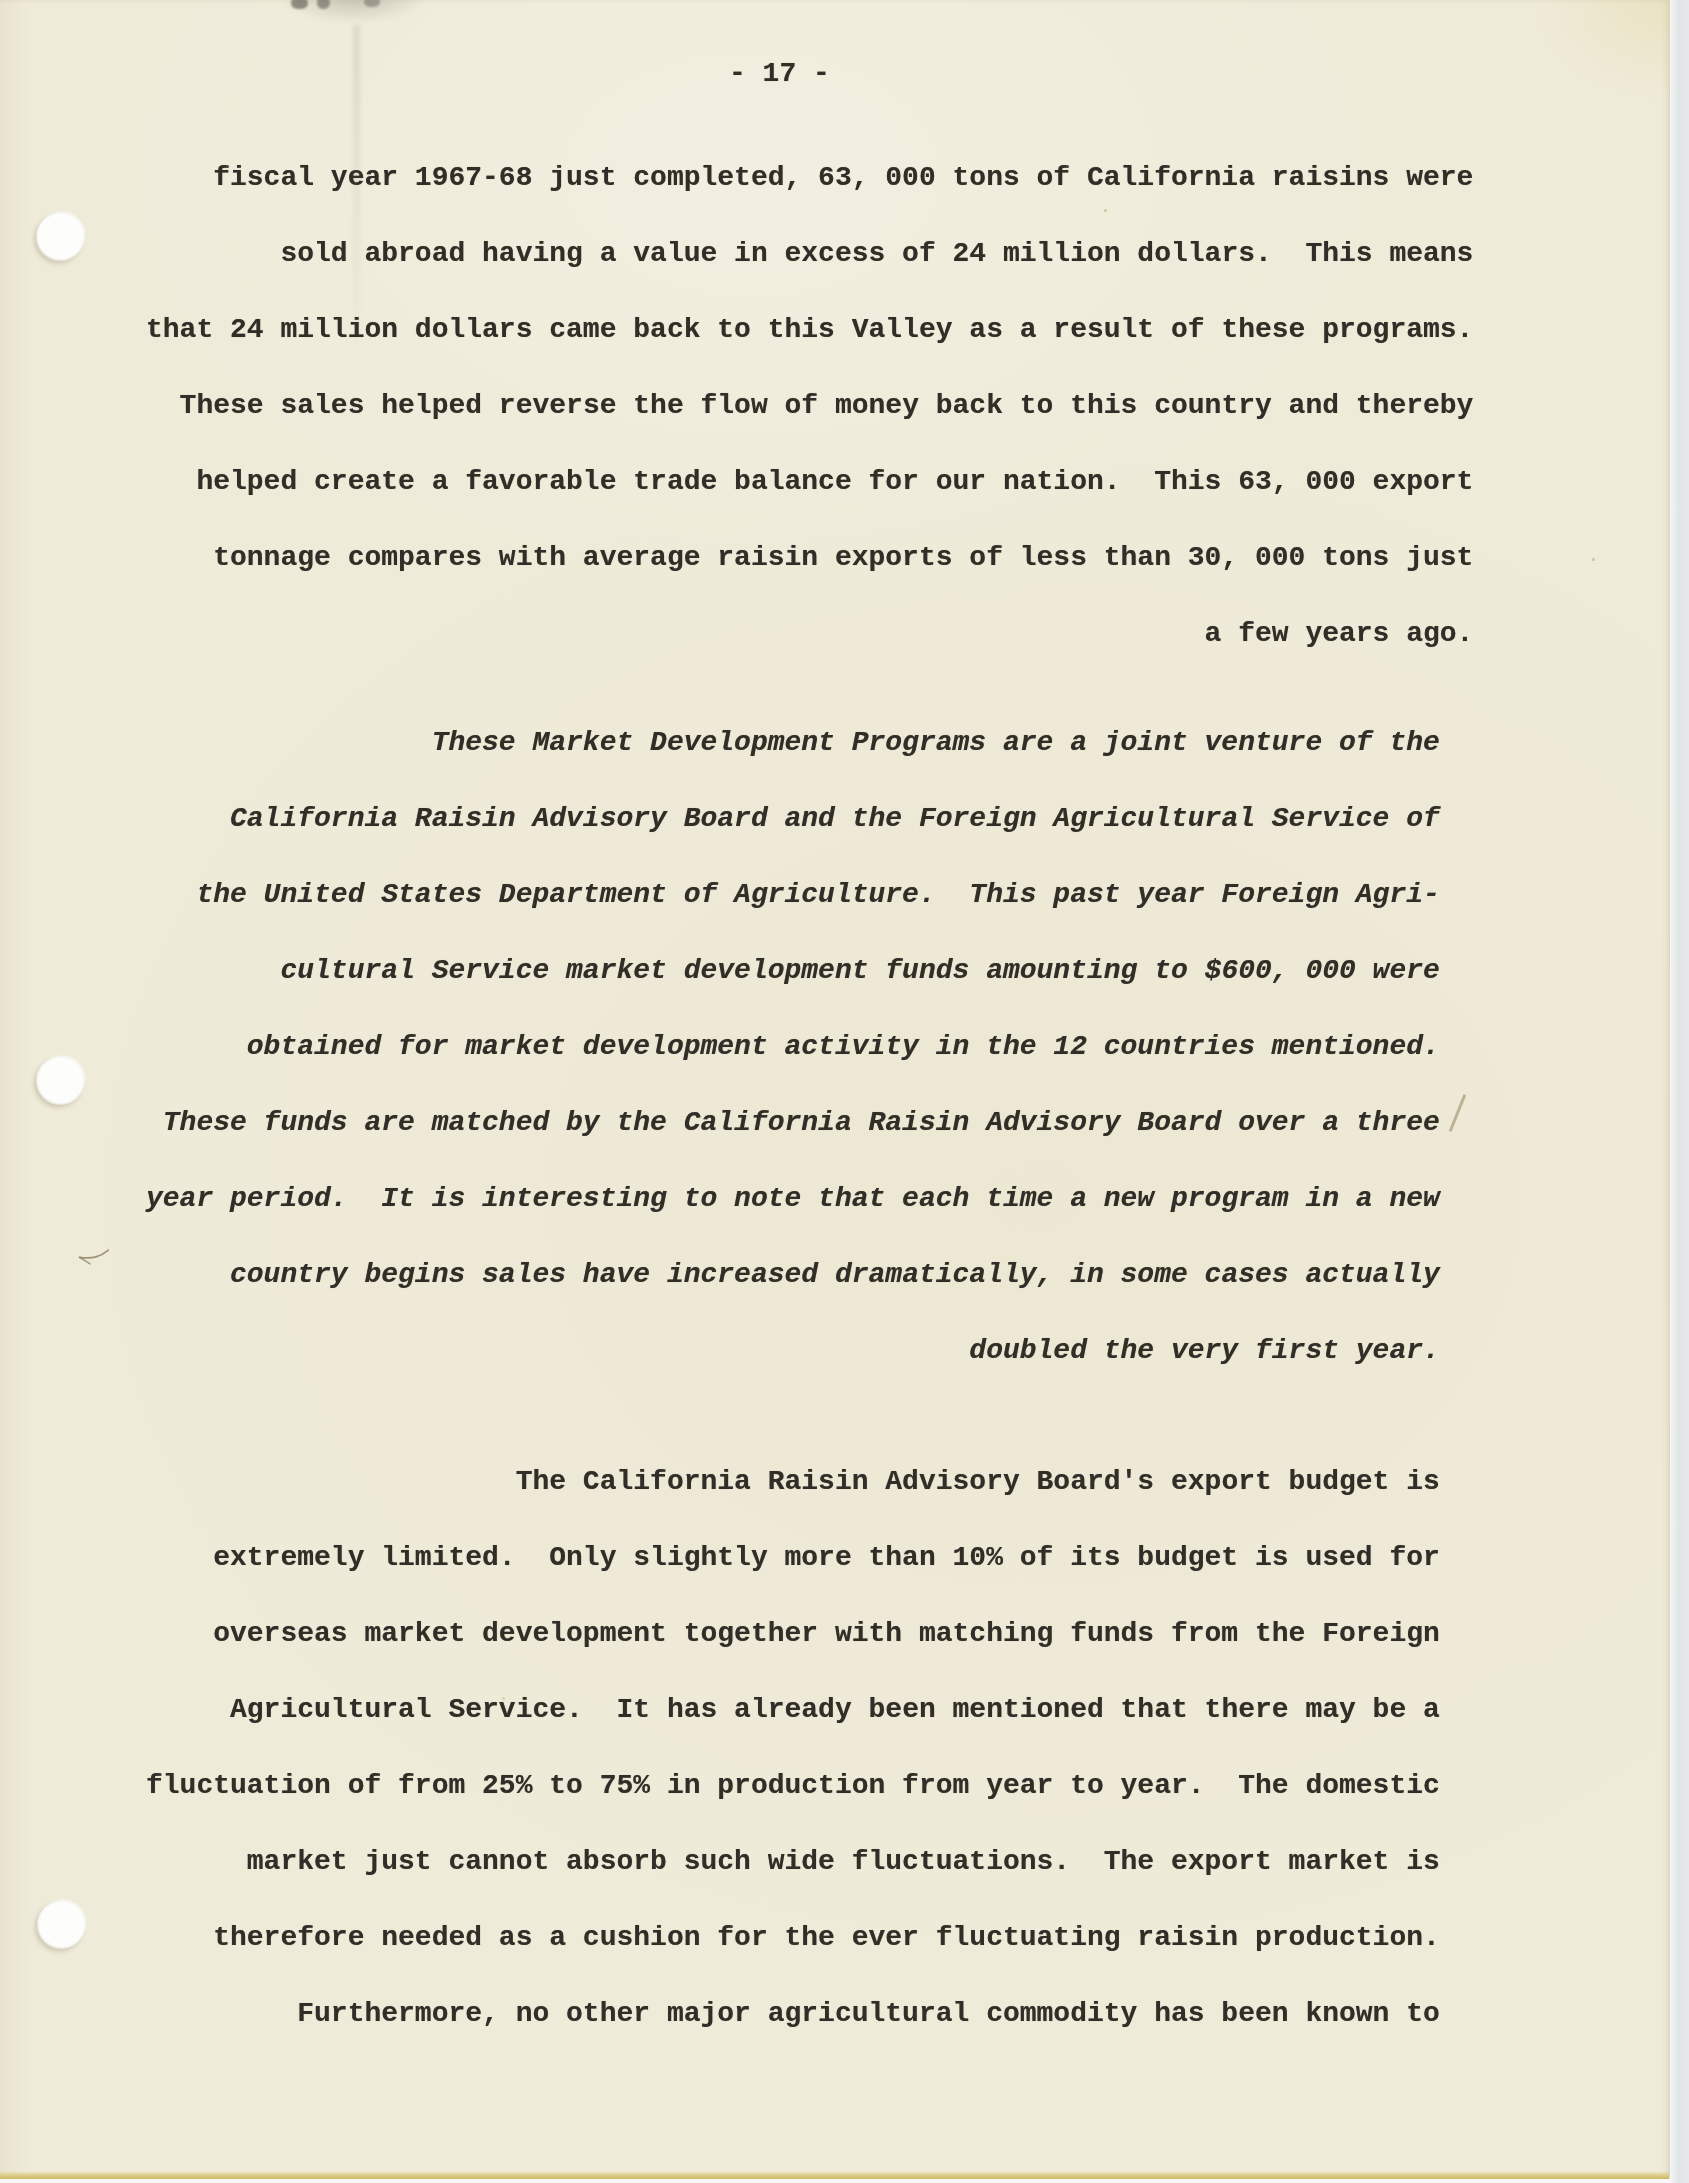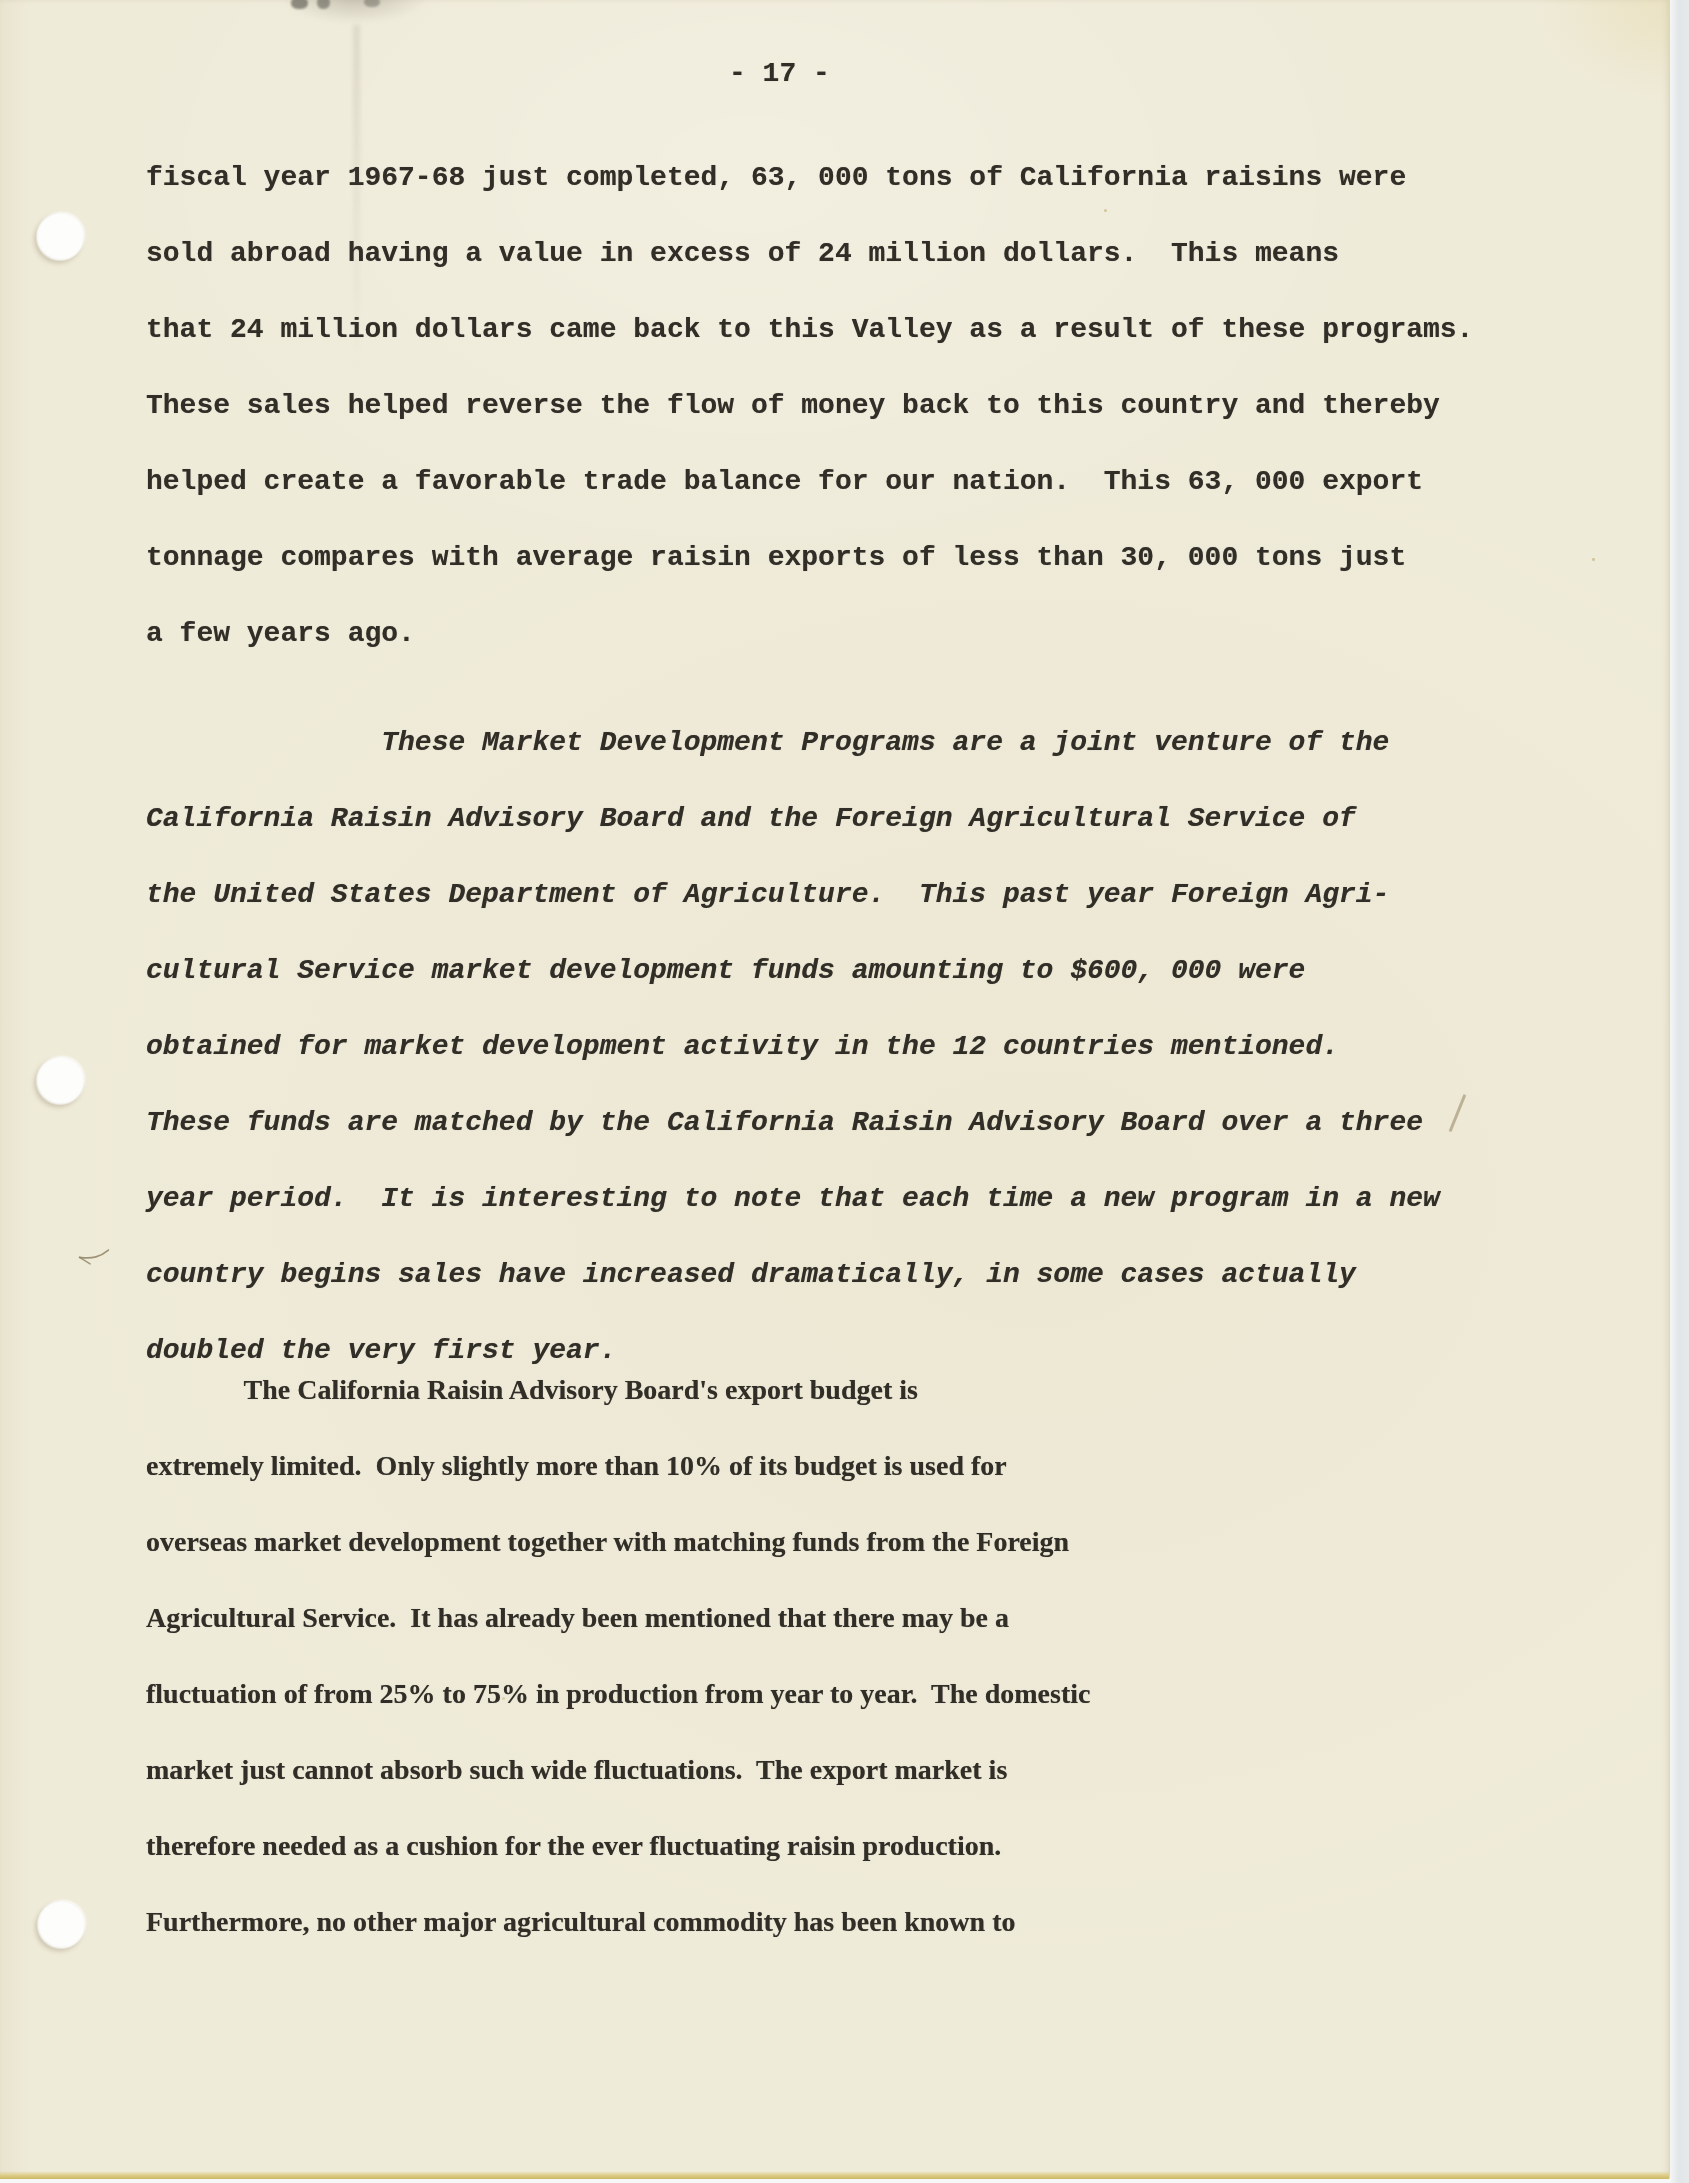--- a/index.html
+++ b/index.html
@@ -22,20 +22,21 @@
     width: 1669px;
     height: 2178px;
     background:
       radial-gradient(199px 146px at 100% 0%, rgba(222,205,140,0.30), transparent 70%),
       radial-gradient(927px 596px at 45% 8%, rgba(255,255,255,0.20), transparent 70%),
       radial-gradient(1259px 994px at 62% 55%, rgba(231,224,198,0.30), transparent 78%),
       linear-gradient(90deg, rgba(210,202,172,0.22), rgba(0,0,0,0) 30px),
       #efebd9;
     border-right: 1.3px solid #dcd6bf;
     box-shadow: inset -2.6px 0 5.3px rgba(160,150,118,0.18);
+    text-align: right;
   }
 
   
   .scan-right {
     position: absolute;
     left: 1670px; top: 0;
     width: 19px; height: 2183px;
     background: linear-gradient(90deg, #f4f5f4, #e2e6e8 45%, #e6e9ea);
   }
   .scan-bottom {
@@ -59,21 +60,21 @@
     font-weight: 700;
     line-height: 76px;
     color: #312e28;
     text-shadow: 0 0 0.7px rgba(49,46,40,0.48);
     letter-spacing: 0;
   }
   .page-number { left: 729px; top: 36px; }
   .para { left: 146px; }
   .para-1 { top: 140px; }
   .para-2 { top: 705px; font-style: italic; }
-  .para-3 { top: 1352px; font-family: Liberation Serif, serif; }
+  .para-3 { top: 1444px; }
 
   
   .hole {
     position: absolute;
     width: 48px; height: 48px;
     border-radius: 50%;
     background: #fdfdfc;
     box-shadow:
       -2px 2.6px 4px rgba(168,158,130,0.45),
       1.3px -1.3px 2px rgba(255,255,255,0.8),

